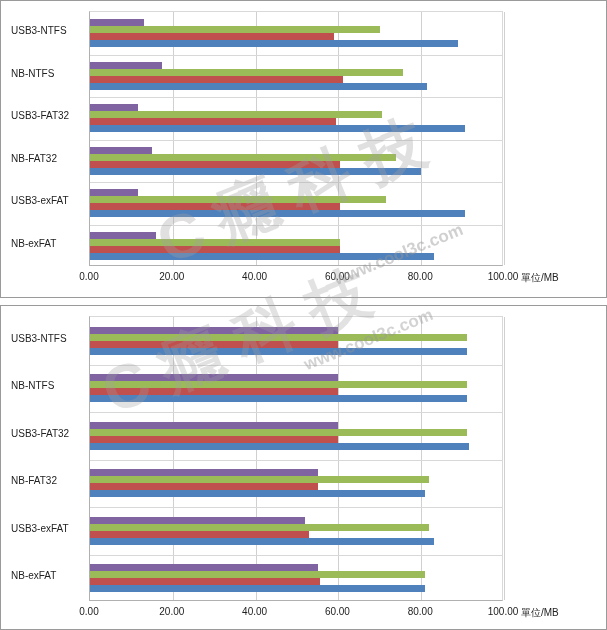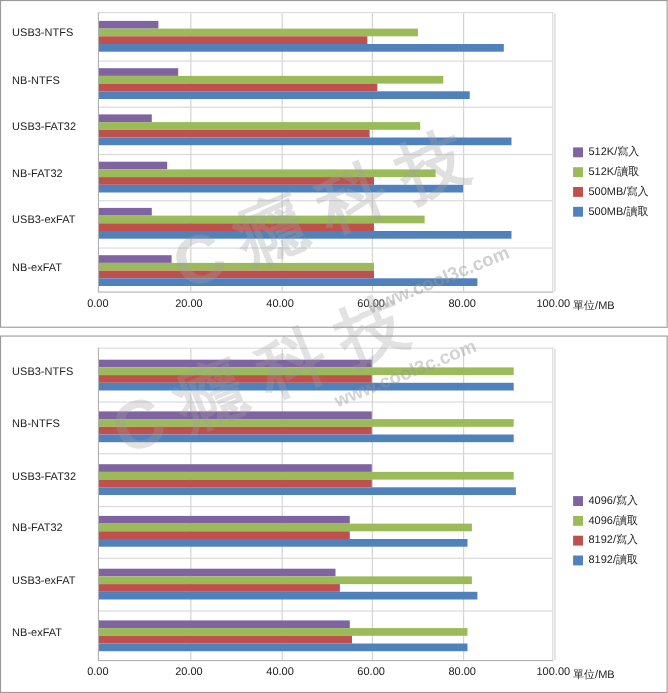--- a/index.html
+++ b/index.html
@@ -197,38 +197,20 @@
     </div>
   <div id="xticks-top">
       <div class="xtick" style="left: 88px; top: 270px;">0.00</div>
       <div class="xtick" style="left: 170.8px; top: 270px;">20.00</div>
       <div class="xtick" style="left: 253.6px; top: 270px;">40.00</div>
       <div class="xtick" style="left: 336.4px; top: 270px;">60.00</div>
       <div class="xtick" style="left: 419.2px; top: 270px;">80.00</div>
       <div class="xtick" style="left: 502px; top: 270px;">100.00</div>
     </div>
   <div class="unit-label" style="left:520px; top:270px;">單位/MB</div>
-  <div class="legend" id="legend-top" style="left:520px; top:128px;">
-      <div class="legend-row">
-        <span class="legend-swatch" style="background: rgb(128, 100, 162);"></span>
-        <span class="legend-text">512K/寫入</span>
-      </div>
-      <div class="legend-row">
-        <span class="legend-swatch" style="background: rgb(155, 187, 89);"></span>
-        <span class="legend-text">512K/讀取</span>
-      </div>
-      <div class="legend-row">
-        <span class="legend-swatch" style="background: rgb(192, 80, 77);"></span>
-        <span class="legend-text">500MB/寫入</span>
-      </div>
-      <div class="legend-row">
-        <span class="legend-swatch" style="background: rgb(79, 129, 189);"></span>
-        <span class="legend-text">500MB/讀取</span>
-      </div>
-    </div>
 </div>
 
 <div class="panel" id="panel-bottom">
   <div class="plot" id="plot-bottom" style="left:88px; top:10px; width:414px; height:285px;">
   <div class="gridline" style="left: 82.8px;"></div>
       <div class="gridline" style="left: 165.6px;"></div>
       <div class="gridline" style="left: 248.4px;"></div>
       <div class="gridline" style="left: 331.2px;"></div>
       <div class="gridline" style="left: 414px;"></div>
       <div class="cat-group" style="top: 0px; height: 47.5px;">
@@ -283,36 +265,18 @@
     </div>
   <div id="xticks-bottom">
       <div class="xtick" style="left: 88px; top: 300px;">0.00</div>
       <div class="xtick" style="left: 170.8px; top: 300px;">20.00</div>
       <div class="xtick" style="left: 253.6px; top: 300px;">40.00</div>
       <div class="xtick" style="left: 336.4px; top: 300px;">60.00</div>
       <div class="xtick" style="left: 419.2px; top: 300px;">80.00</div>
       <div class="xtick" style="left: 502px; top: 300px;">100.00</div>
     </div>
   <div class="unit-label" style="left:520px; top:300px;">單位/MB</div>
-  <div class="legend" id="legend-bottom" style="left:520px; top:140px;">
-      <div class="legend-row">
-        <span class="legend-swatch" style="background: rgb(128, 100, 162);"></span>
-        <span class="legend-text">4096/寫入</span>
-      </div>
-      <div class="legend-row">
-        <span class="legend-swatch" style="background: rgb(155, 187, 89);"></span>
-        <span class="legend-text">4096/讀取</span>
-      </div>
-      <div class="legend-row">
-        <span class="legend-swatch" style="background: rgb(192, 80, 77);"></span>
-        <span class="legend-text">8192/寫入</span>
-      </div>
-      <div class="legend-row">
-        <span class="legend-swatch" style="background: rgb(79, 129, 189);"></span>
-        <span class="legend-text">8192/讀取</span>
-      </div>
-    </div>
 </div>
 
 <div class="watermark" id="wm-logo">C 癮 科 技</div>
 <div class="watermark" id="wm-url">www.cool3c.com</div>
 <div class="watermark" id="wm-logo2">C 癮 科 技</div>
 <div class="watermark" id="wm-url2">www.cool3c.com</div>
 
 </body></html>

